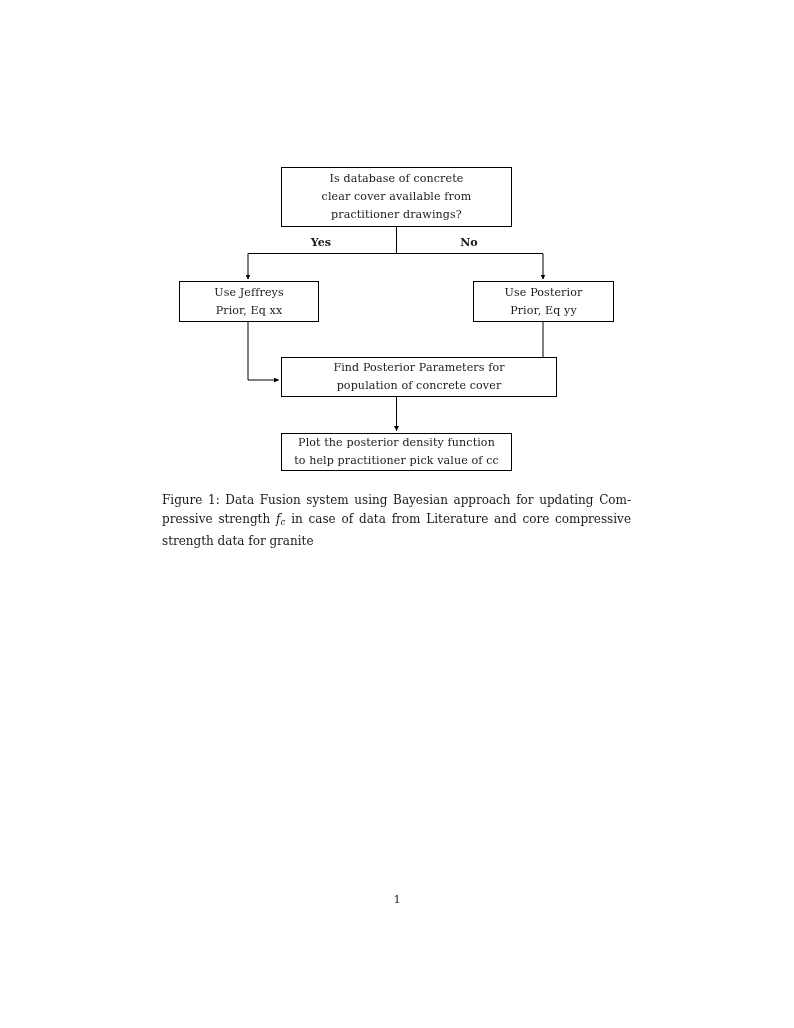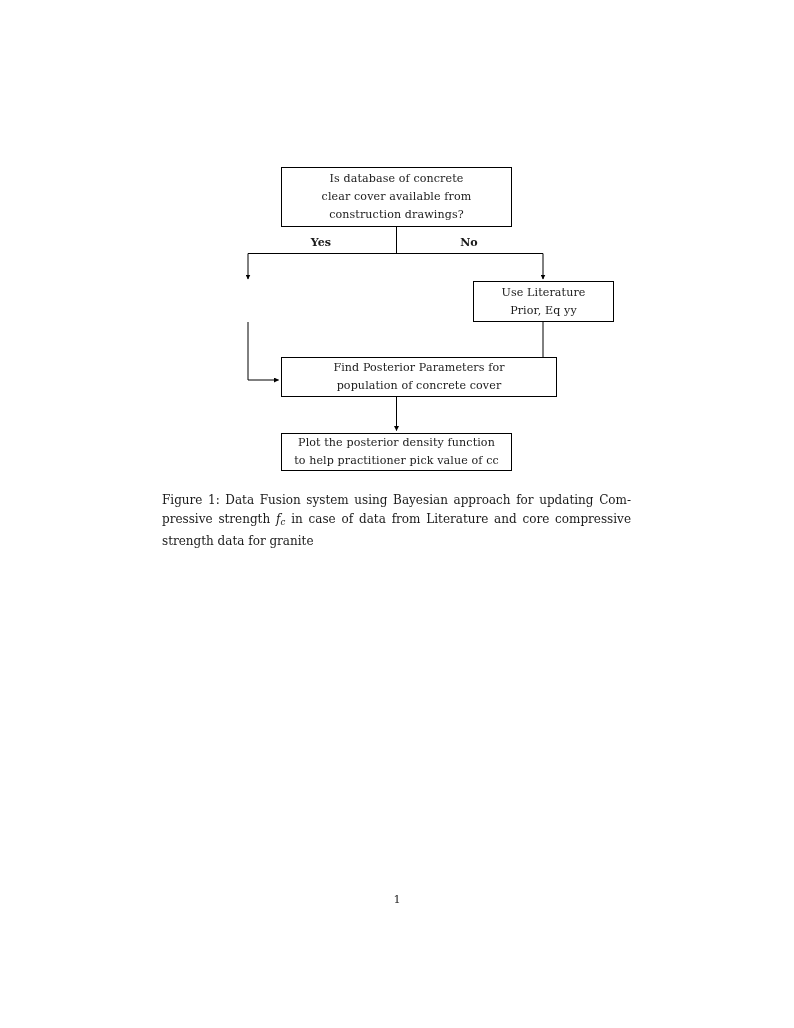--- a/index.html
+++ b/index.html
@@ -151,29 +151,33 @@
       <path d="M 248 322 L 248 380 L 278.5 380" stroke="#000" stroke-width="1" fill="none" marker-end="url(#arrow)"></path>
 
       <path d="M 543 322 L 543 380 L 514.5 380" stroke="#000" stroke-width="1" fill="none" marker-end="url(#arrow)"></path>
 
       <path d="M 396.5 397 L 396.5 430.5" stroke="#000" stroke-width="1" fill="none" marker-end="url(#arrow)"></path>
     </svg>
 
     <div class="node" id="node-question">
       <span class="ln">Is database of concrete</span>
       <span class="ln">clear cover available from</span>
-      <span class="ln">construction drawings?</span>
+      <span class="ln">practitioner drawings?</span>
     </div>
 
     <div class="edge-label" id="label-yes">Yes</div>
     <div class="edge-label" id="label-no">No</div>
 
+    <div class="node" id="node-jeffreys">
+      <span class="ln">Use Jeffreys</span>
+      <span class="ln">Prior, Eq xx</span>
+    </div>
 
     <div class="node" id="node-conjugate">
-      <span class="ln">Use Literature</span>
+      <span class="ln">Use Posterior</span>
       <span class="ln">Prior, Eq yy</span>
     </div>
 
     <div class="node" id="node-posterior">
       <span class="ln">Find Posterior Parameters for</span>
       <span class="ln">population of concrete cover</span>
     </div>
 
     <div class="node" id="node-plot">
       <span class="ln">Plot the posterior density function</span>

